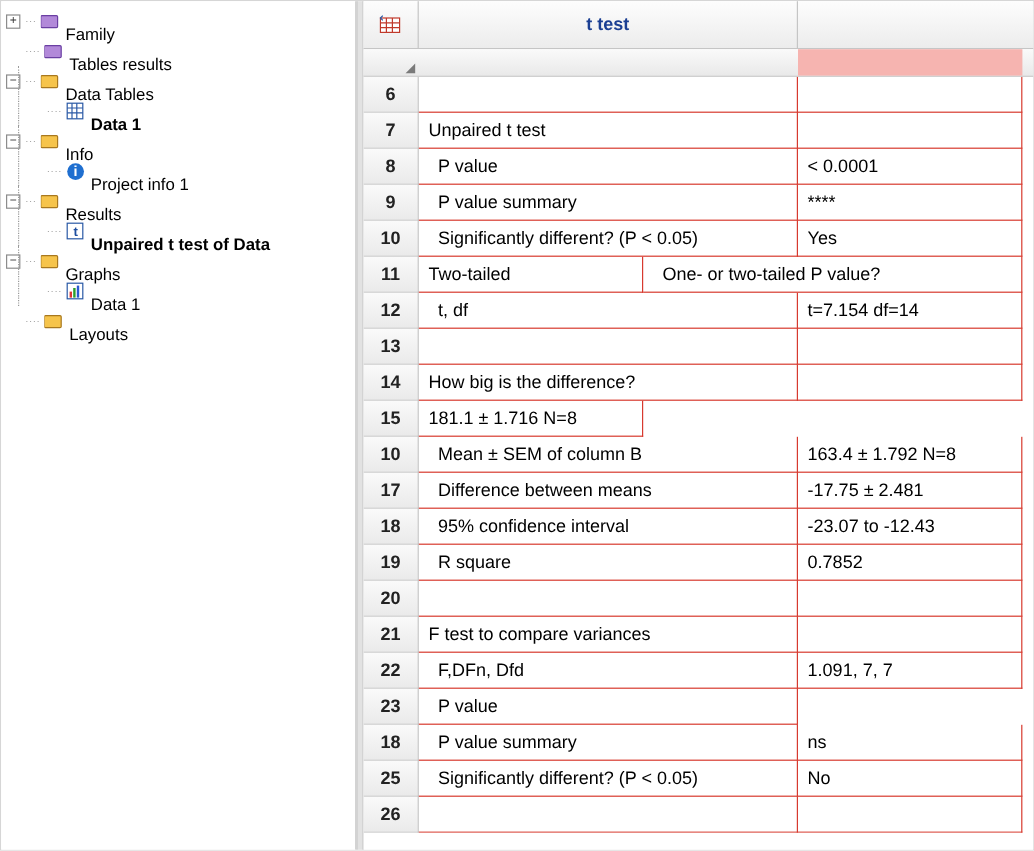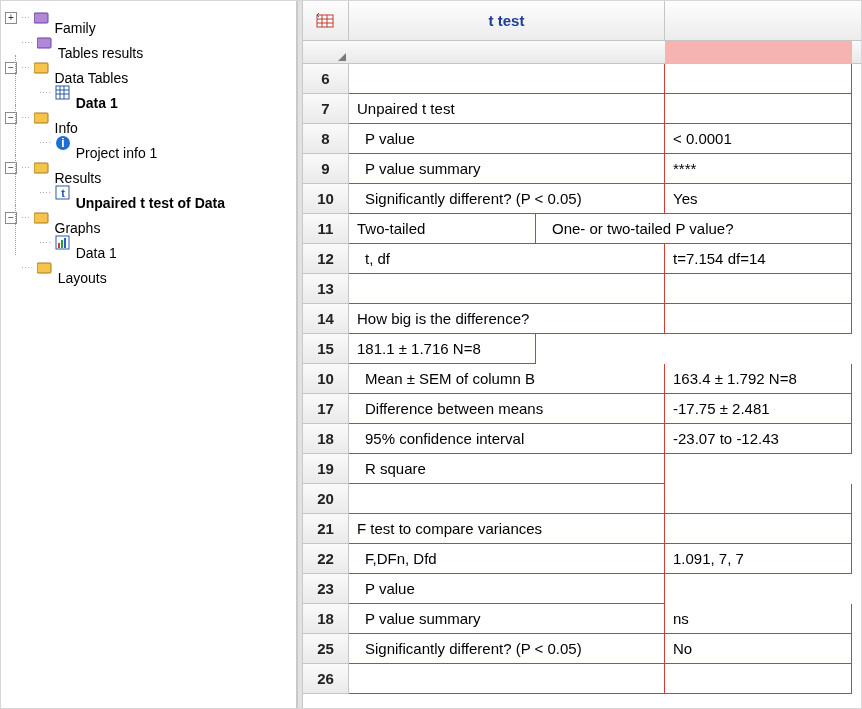--- a/index.html
+++ b/index.html
@@ -421,20 +421,21 @@
           <div class="gcell val">-17.75 ± 2.481</div>
         </div>
         <div class="grow">
           <div class="gcell num">18</div>
           <div class="gcell desc indent1">95% confidence interval</div>
           <div class="gcell val">-23.07 to -12.43</div>
         </div>
         <div class="grow">
           <div class="gcell num">19</div>
           <div class="gcell desc indent1">R square</div>
+          <div class="gcell val">0.7852</div>
         </div>
         <div class="grow">
           <div class="gcell num">20</div>
           <div class="gcell desc"></div>
           <div class="gcell val"></div>
         </div>
         <div class="grow">
           <div class="gcell num">21</div>
           <div class="gcell desc">F test to compare variances</div>
           <div class="gcell val"></div>

